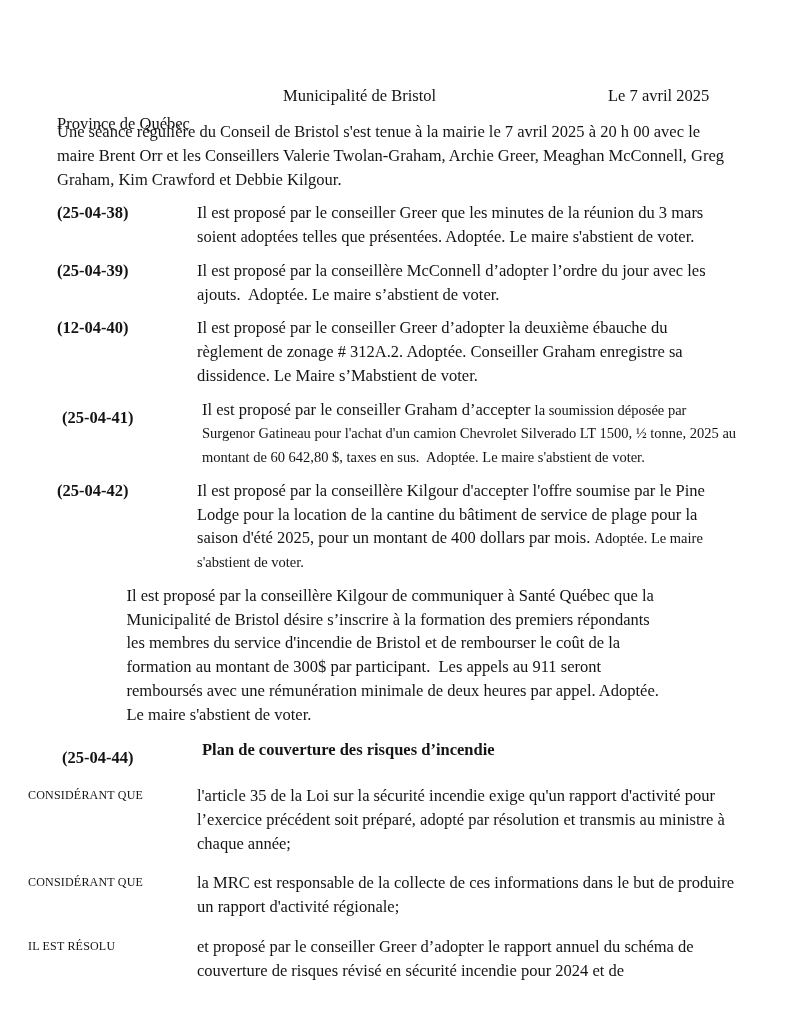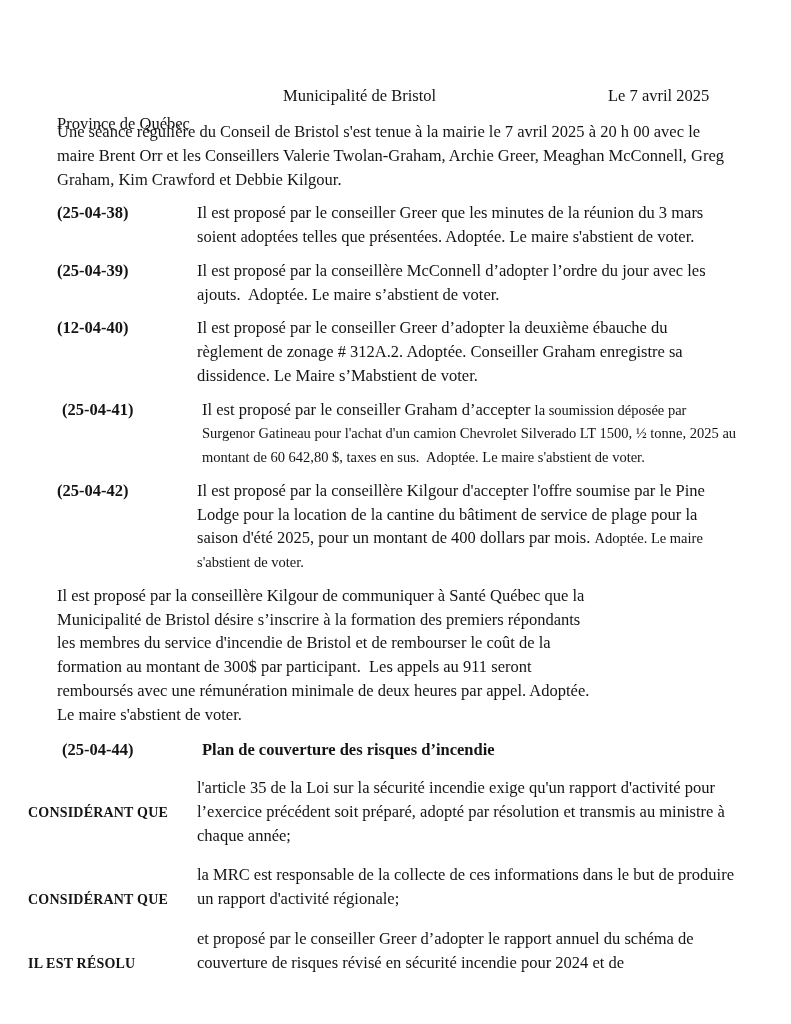--- a/index.html
+++ b/index.html
@@ -35,52 +35,52 @@
 
   .intro {
     margin: 12px 0 0 0;
     width: 680px;
     white-space: pre-wrap;
   }
 
   .res-row {
     display: flex;
     margin-top: 10px;
+    justify-content: center;
   }
   .res-id {
     width: 140px;
     flex-shrink: 0;
     font-weight: bold;
     white-space: nowrap;
   }
-  .res-id.ind { padding-left: 5px; }
+  .res-id.ind { padding-left: 5px; margin-top: 8px; }
   .res-body {
     width: 541px;
     white-space: pre-wrap;
   }
   .res-body.bold-heading { font-weight: bold; }
   .txt-small { font-size: 14.5px; }
 
   .row-heading { margin-top: 12px; }
 
   .clause-row {
     display: flex;
     margin-top: 16px;
     margin-left: -29px;
   }
   .clause-row.first { margin-top: 14px; }
   .clause-label {
     width: 169px;
     flex-shrink: 0;
-    font-weight: bold;
-    font-size: 14px;
+    font-weight: normal;
+    font-size: 12px;
     letter-spacing: 0.2px;
     padding-top: 3px;
     white-space: nowrap;
-    margin-top: 24px;
   }
   .clause-body {
     width: 541px;
     white-space: pre-wrap;
   }
 </style>
 </head>
 <body>
 
 <div class="page">

